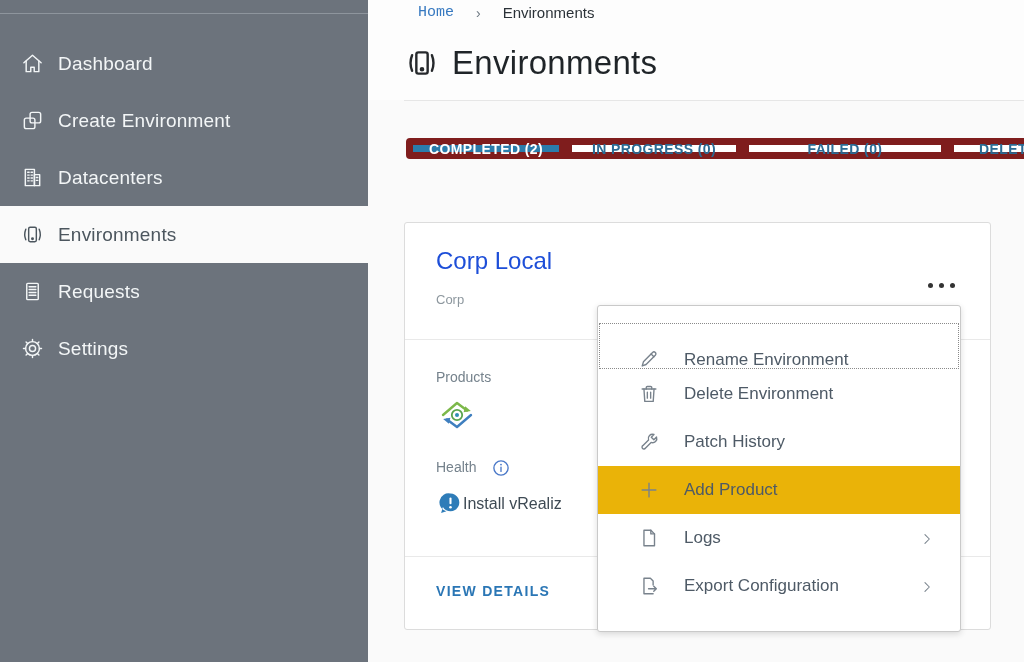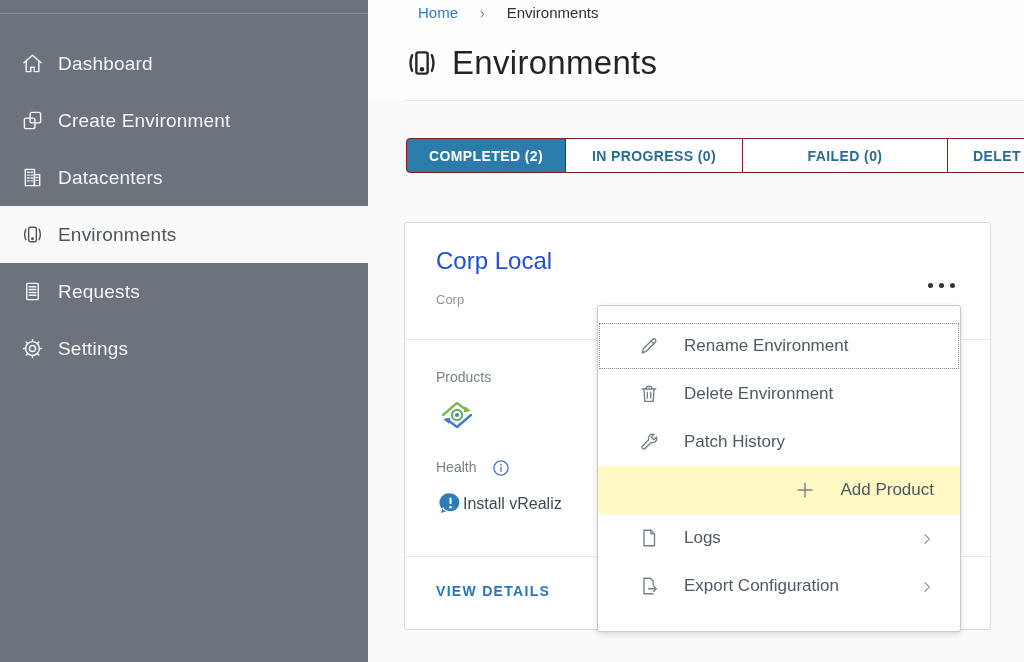--- a/index.html
+++ b/index.html
@@ -27,37 +27,37 @@
   .nav-item .nicon { width:23px; height:23px; margin-right:14px; flex:none; }
   .nav-item svg { width:100%; height:100%; stroke:currentColor; fill:none;
     stroke-width:1.5; stroke-linecap:round; stroke-linejoin:round; }
   .nav-item.active { background:#fafafa; color:#4c565e; }
 
   
   .main { position:absolute; left:368px; top:0; width:656px; height:662px; background:#fafafa; }
   .topband { position:absolute; top:0; left:0; width:100%; height:100px; background:#fdfdfd; }
 
   .breadcrumb { position:absolute; left:50px; top:4px; display:flex; align-items:center; font-size:15px; }
-  .crumb-home { color:#3779c0; cursor:pointer; }
+  .crumb-home { color:#3779c0; cursor:pointer;font-family:Liberation Mono, monospace; }
   .crumb-sep { color:#6d7882; margin:0 22px; font-size:14px; }
   .crumb-current { color:#2b3238; }
 
   .title-row { position:absolute; left:37px; top:44px; display:flex; align-items:center; }
   .title-icon { width:34px; height:36px; margin-right:13px; }
   .title-icon svg { width:100%; height:100%; stroke:#26292c; fill:none; stroke-width:1.7;
     stroke-linecap:round; stroke-linejoin:round; }
   .page-title { font-size:33px; font-weight:400; color:#1f2428; letter-spacing:.3px; }
 
   .title-divider { position:absolute; top:100px; left:36px; right:0; height:1px; background:#e6e6e6; }
 
   
   .tabs { position:absolute; left:38px; top:138px; display:flex; }
   .tab {
-    height:35px; display:flex; align-items:center; justify-content:center;
-    border:1px solid #7f1d1d; background:#fff; color:#2a6b94;
+    height:21px; display:flex; align-items:center; justify-content:center;
+    border:7px solid #7f1d1d; background:#fff; color:#2a6b94;
     font-size:14px; font-weight:700; letter-spacing:.4px;
     margin-left:-1px; cursor:pointer; white-space:nowrap;
   }
   .tab:first-child { margin-left:0; border-radius:4px 0 0 4px; }
   .tab.active { background:#2b7cab; color:#fff; }
   .tab-completed { width:160px; }
   .tab-inprogress { width:178px; }
   .tab-failed { width:206px; }
   .tab-deleted { width:180px; justify-content:flex-start; padding-left:25px; }
 
@@ -91,22 +91,22 @@
     background:#fff; border:1px solid #c9c9c9; border-radius:3px;
     box-shadow:0 2px 6px rgba(0,0,0,.14); padding:16px 0 21px; z-index:10;
   }
   .menu-item {
     height:48px; display:flex; align-items:center;
     padding:0 26px 0 40px; font-size:17px; color:#4e5a66; cursor:pointer;
   }
   .menu-item .micon { width:22px; height:22px; margin-right:24px; flex:none; }
   .menu-item svg { width:100%; height:100%; stroke:#78828c; fill:none; stroke-width:1.5;
     stroke-linecap:round; stroke-linejoin:round; }
-  .menu-item.focused { outline:1px dotted #8a8a8a; outline-offset:-2px; }
-  .menu-item.hovered { background:#fef9c3;justify-content:flex-end; }
+  .menu-item.focused { outline:1px dotted #8a8a8a; outline-offset:-2px;align-items:flex-end; }
+  .menu-item.hovered { background:#eab308; }
   .chev { margin-left:auto; width:14px; height:14px; }
   .chev svg { width:100%; height:100%; stroke:#78828c; fill:none; stroke-width:1.8;
     stroke-linecap:round; stroke-linejoin:round; }
 </style>
 </head>
 <body>
 
 <div class="sidebar">
   <div class="sidebar-topline"></div>
   <nav class="nav">

